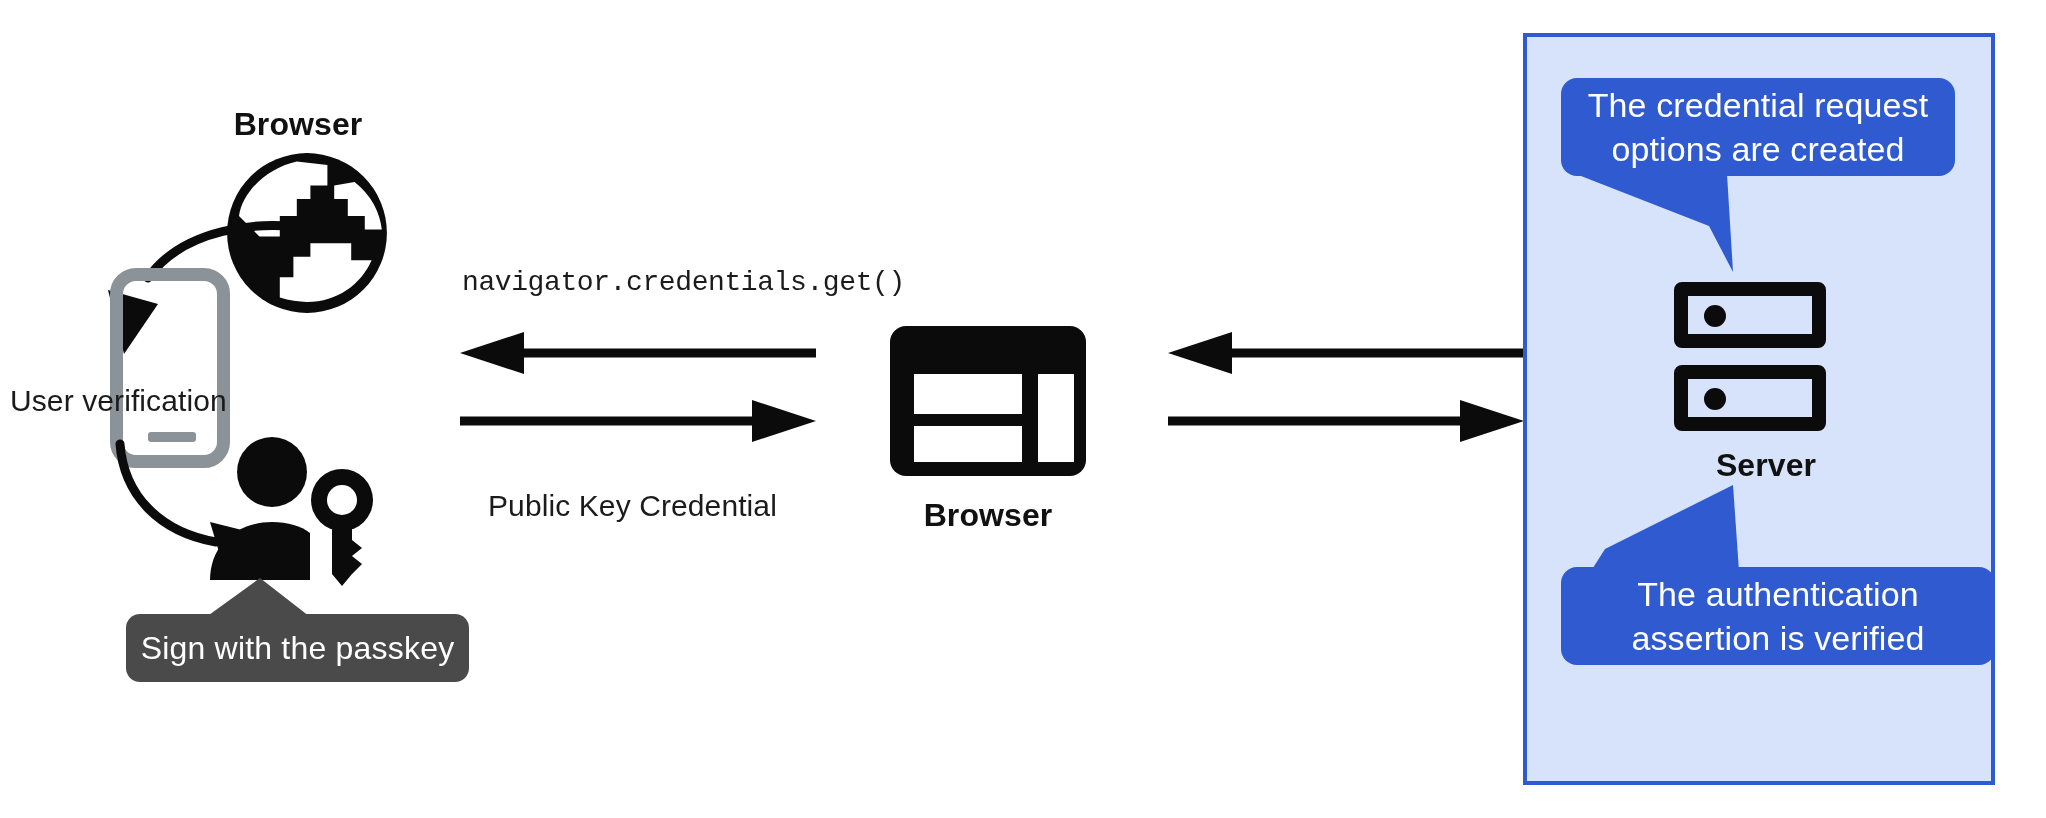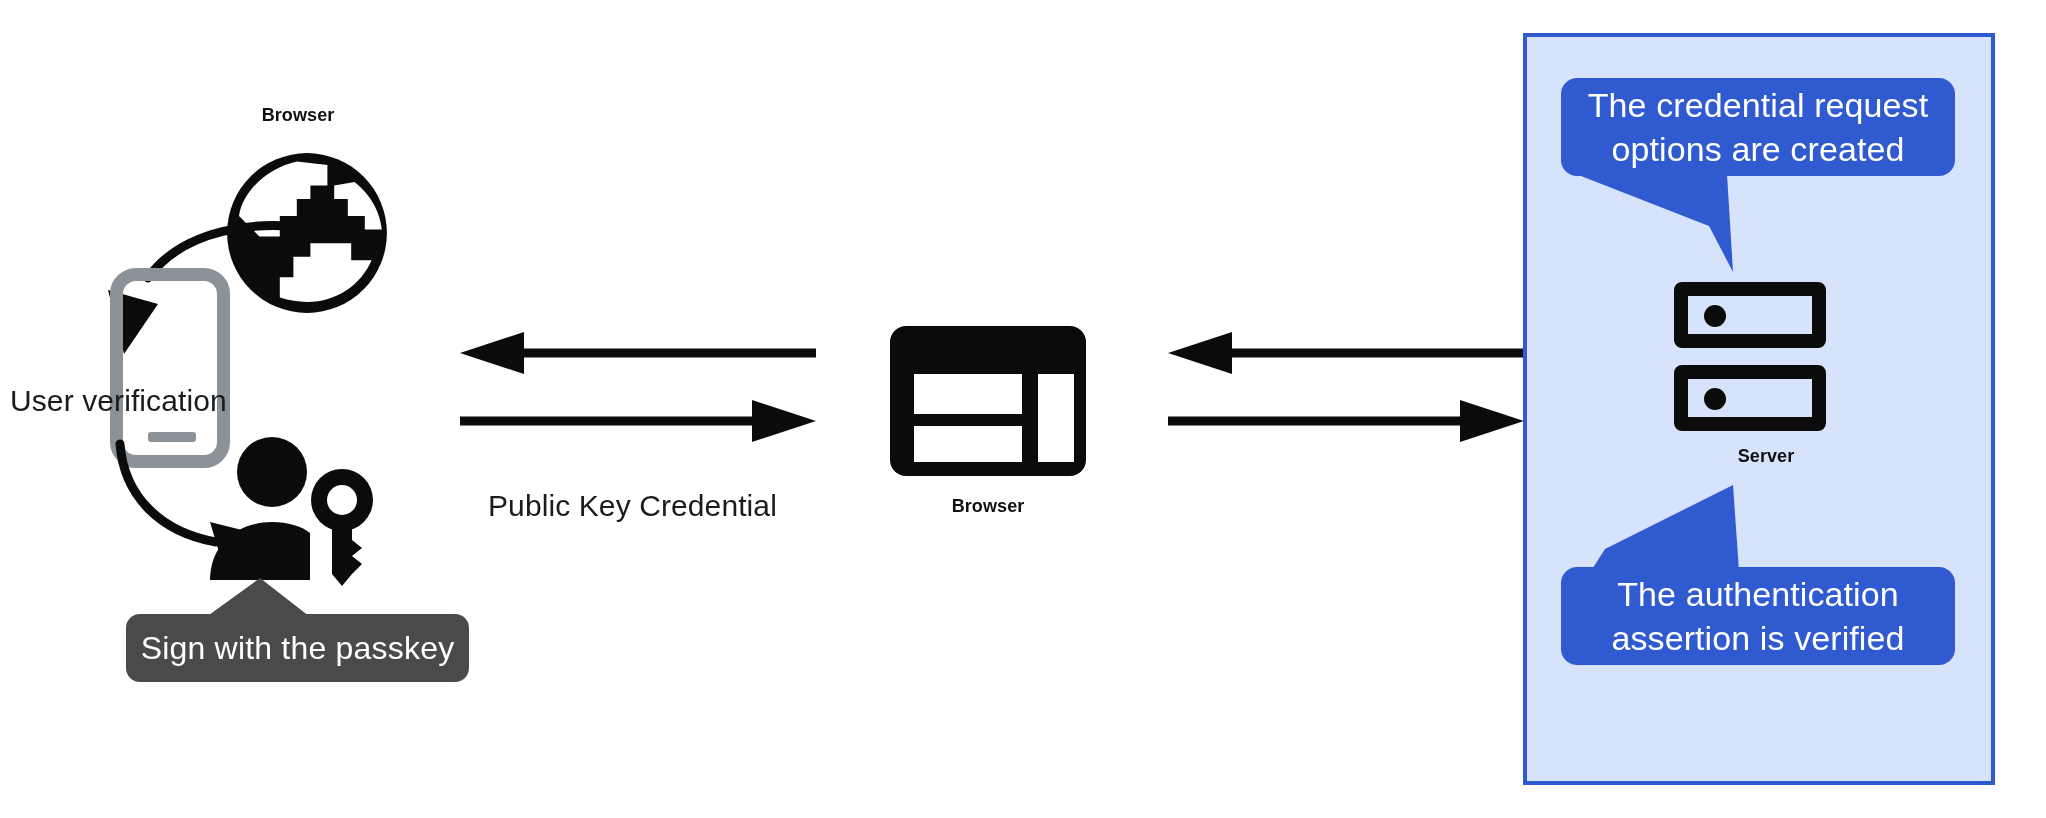--- a/index.html
+++ b/index.html
@@ -24,21 +24,21 @@
   .label {
     font-family: "Liberation Sans", sans-serif;
     color: #1b1b1b;
     font-size: 30px;
     line-height: 1.28;
     white-space: pre-line;
     letter-spacing: 0.1px;
   }
   .label-bold {
     font-weight: bold;
-    font-size: 18px;
+    font-size: 32px;
     color: #111111;
     text-align: center;
   }
   .label-mono {
     font-family: "Liberation Mono", "DejaVu Sans Mono", monospace;
     font-size: 28px;
     color: #1b1b1b;
     letter-spacing: -0.4px;
   }
 
@@ -165,20 +165,21 @@
 
   <div class="arrow" style="left:196px; top:578px; width:160px; height:42px;">
     <svg width="160" height="42" viewBox="0 0 160 42" aria-hidden="true">
       <polygon points="64,0 118,42 6,42" fill="#4a4a4a"></polygon>
     </svg>
   </div>
   <div class="callout-dark" style="left:126px; top:614px; width:343px; height:68px;">
     <span>Sign with the passkey</span>
   </div>
 
+  <div class="abs label label-mono" style="left:462px; top:265px; width:520px;">navigator.credentials.get()</div>
 
   <div class="arrow" style="left:460px; top:330px; width:356px; height:46px;">
     <svg width="356" height="46" viewBox="0 0 356 46" aria-hidden="true">
       <line x1="60" y1="23" x2="356" y2="23" stroke="#0b0b0b" stroke-width="9"></line>
       <polygon points="0,23 64,2 64,44" fill="#0b0b0b"></polygon>
     </svg>
   </div>
 
   <div class="arrow" style="left:460px; top:398px; width:356px; height:46px;">
     <svg width="356" height="46" viewBox="0 0 356 46" aria-hidden="true">
@@ -237,19 +238,19 @@
 
     <div class="abs" style="left:116px; top:408px; width:246px;">
       <div class="label label-bold">Server</div>
     </div>
 
     <div class="abs" style="left:58px; top:448px; width:170px; height:88px;">
       <svg width="170" height="88" viewBox="0 0 170 88" aria-hidden="true">
         <polygon points="148,0 154,86 6,86 20,64" fill="#2f5ad0"></polygon>
       </svg>
     </div>
-    <div class="callout-blue" style="left:34px; top:530px; width:394px; height:98px;">
+    <div class="callout-blue" style="left:34px; top:530px; width:434px; height:98px;">
       <span>The authentication
 assertion is verified</span>
     </div>
   </div>
 
 </div>
 
 </body></html>

